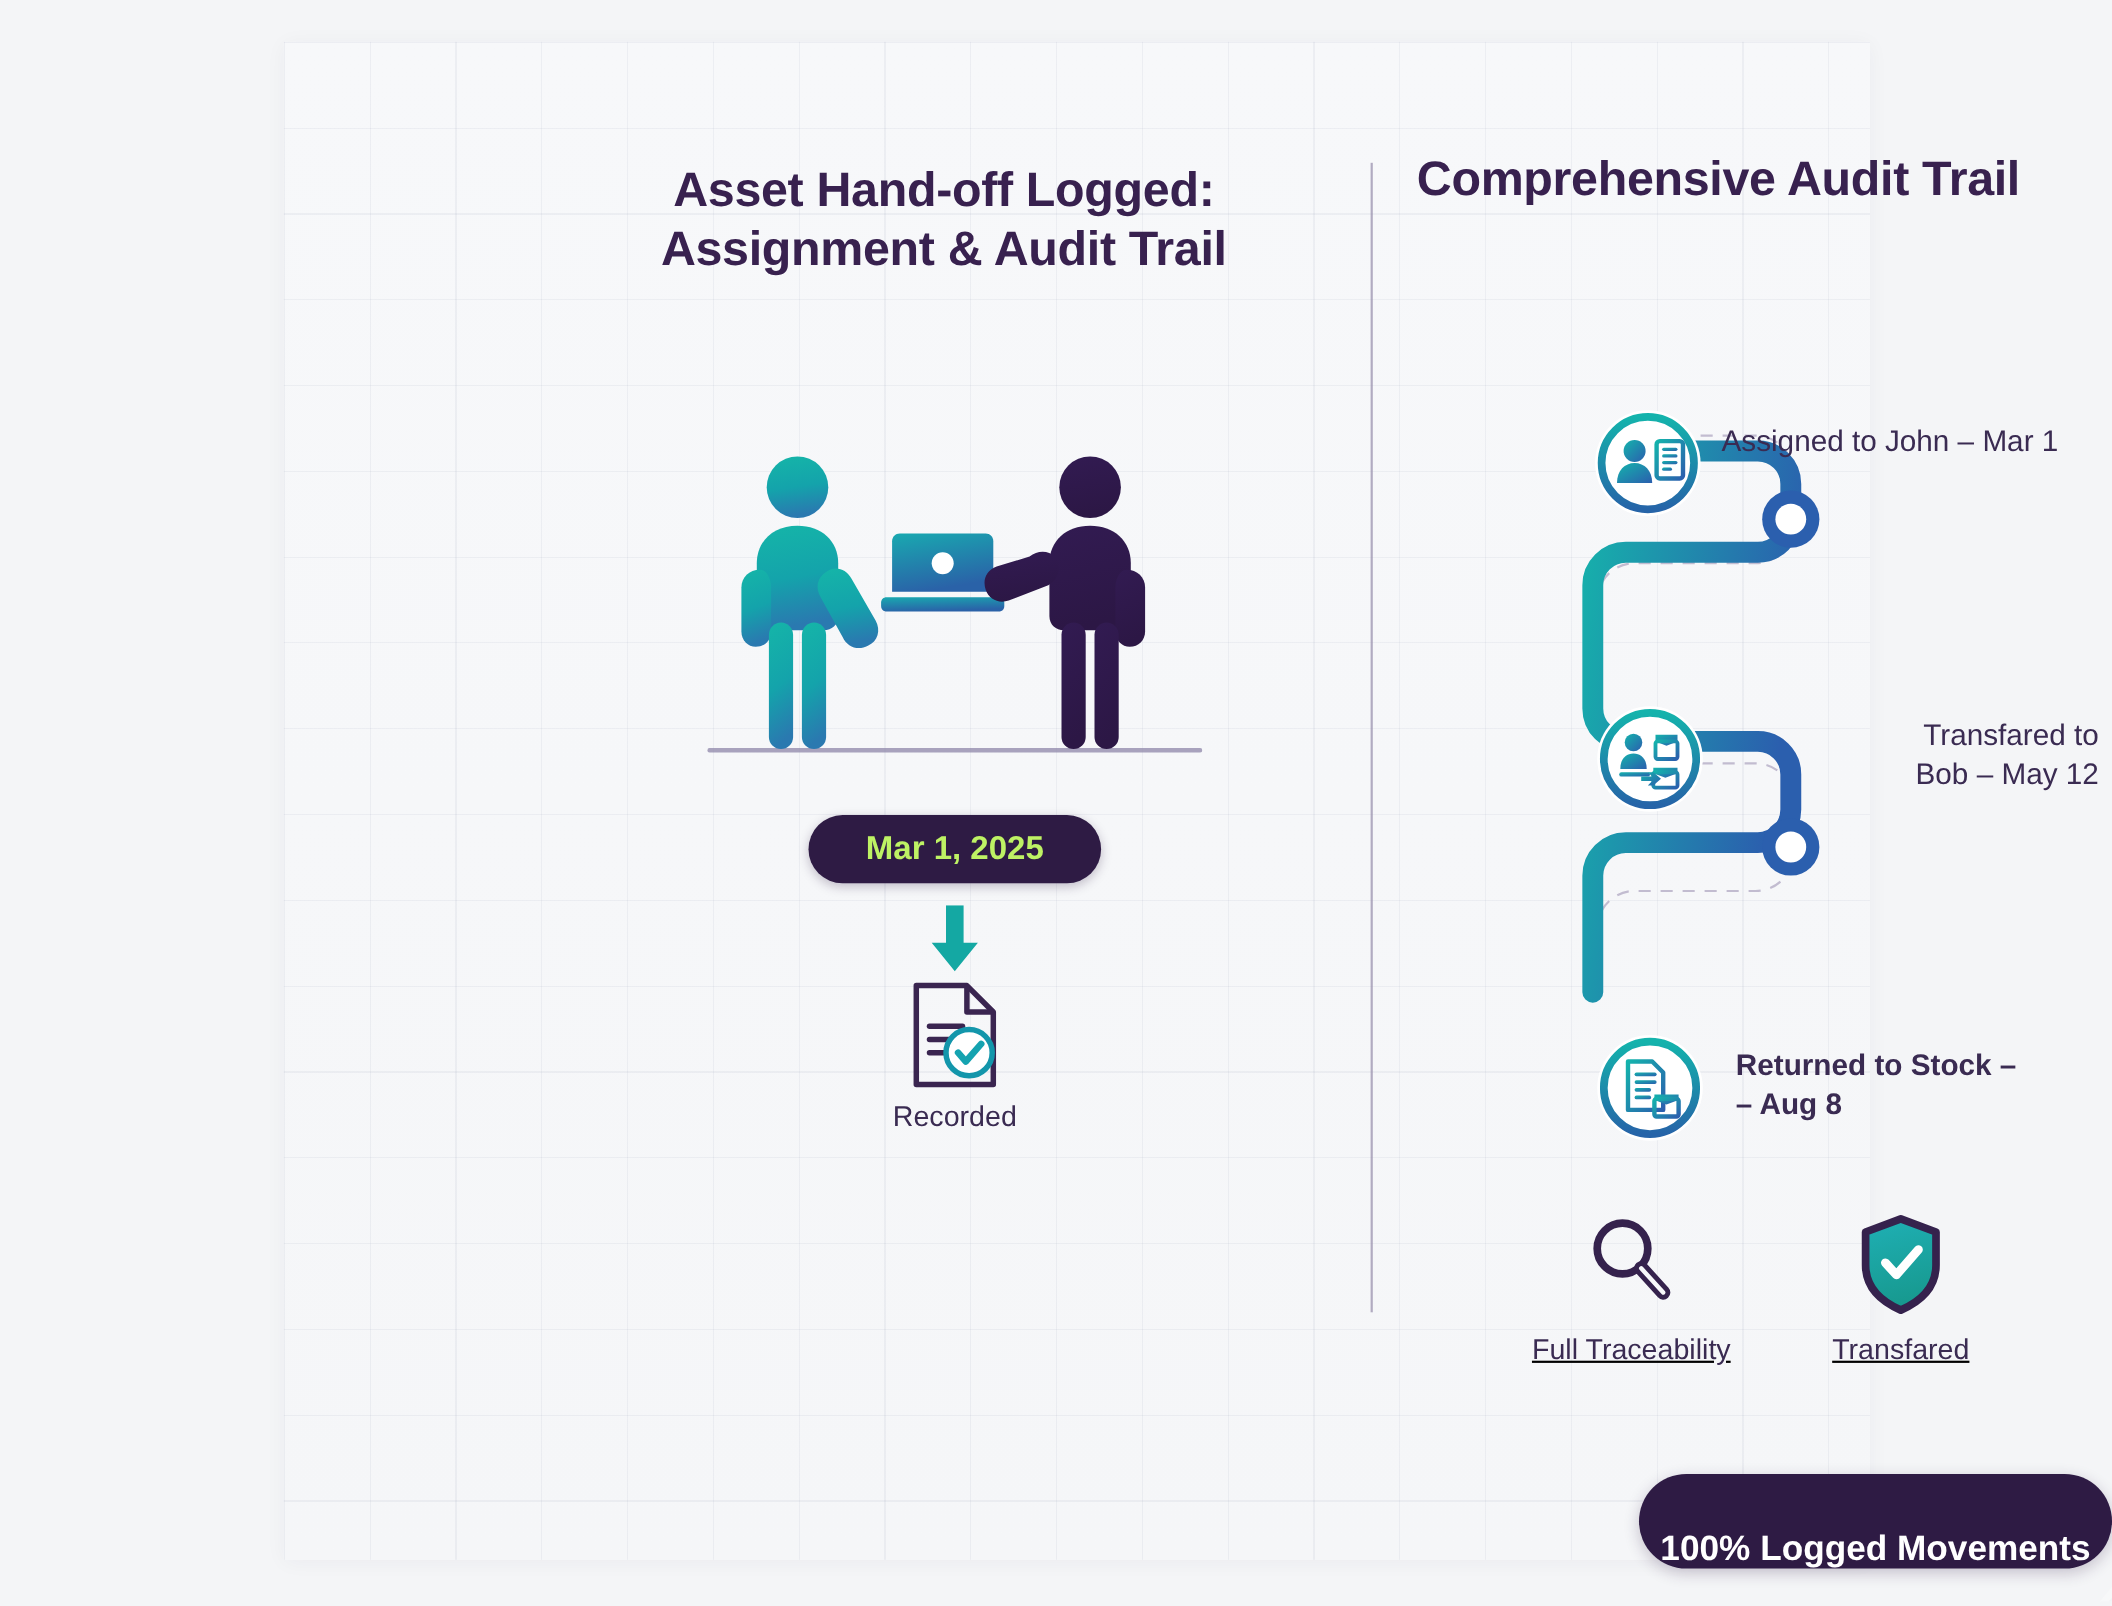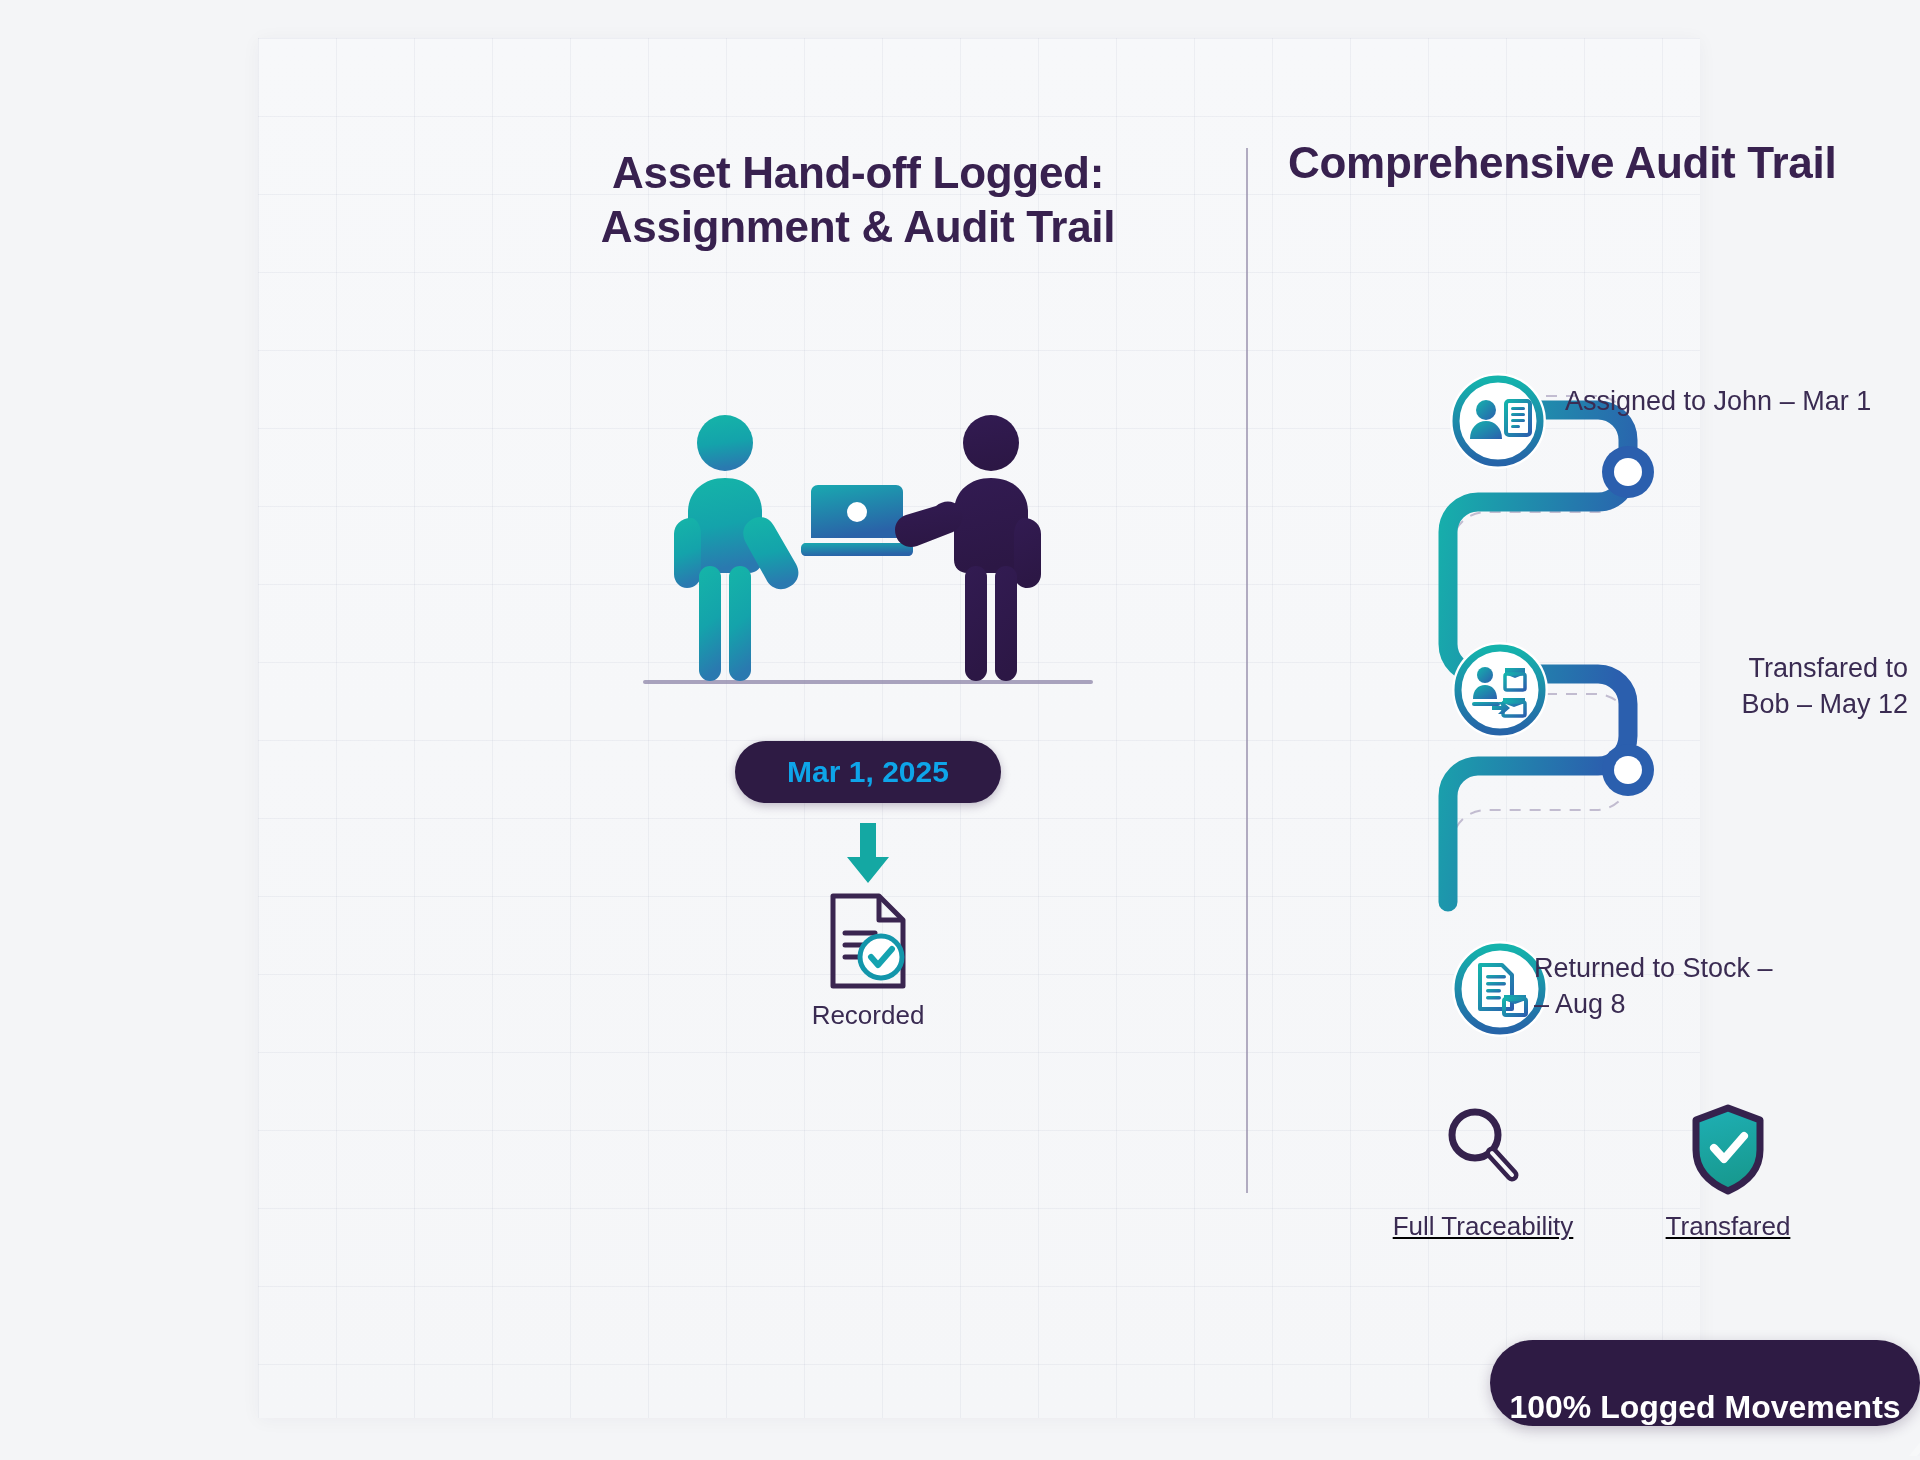--- a/index.html
+++ b/index.html
@@ -74,21 +74,21 @@
 
   
   #date-badge {
     position: absolute;
     left: 477px;
     top: 703px;
     width: 266px;
     height: 62px;
     border-radius: 31px;
     background: #2e1b44;
-    color: #0ea5e9;
+    color: #bef264;
     font-size: 30px;
     font-weight: bold;
     display: flex;
     align-items: center;
     justify-content: center;
     box-shadow: 0 3px 10px rgba(46,27,68,0.28);
   }
 
   #down-arrow {
     position: absolute;
@@ -139,21 +139,21 @@
   #node-3 { left: 1194px; top: 903px; }
 
   .node-label {
     position: absolute;
     font-size: 27px;
     color: #3a2b52;
     line-height: 1.33;
   }
   #label-1 { left: 1307px; top: 346px; width: 380px; }
   #label-2 { left: 1320px; top: 613px; width: 330px; text-align: right; }
-  #label-3 { left: 1276px; top: 913px; width: 340px; }
+  #label-3 { left: 1320px; top: 913px; width: 340px; font-weight: bold; }
 
   
   .feature {
     position: absolute;
     text-align: center;
     width: 260px;
     text-decoration: underline;
   }
   #feature-trace { left: 1095px; top: 1065px; }
   #feature-comp  { left: 1340px; top: 1065px; }

